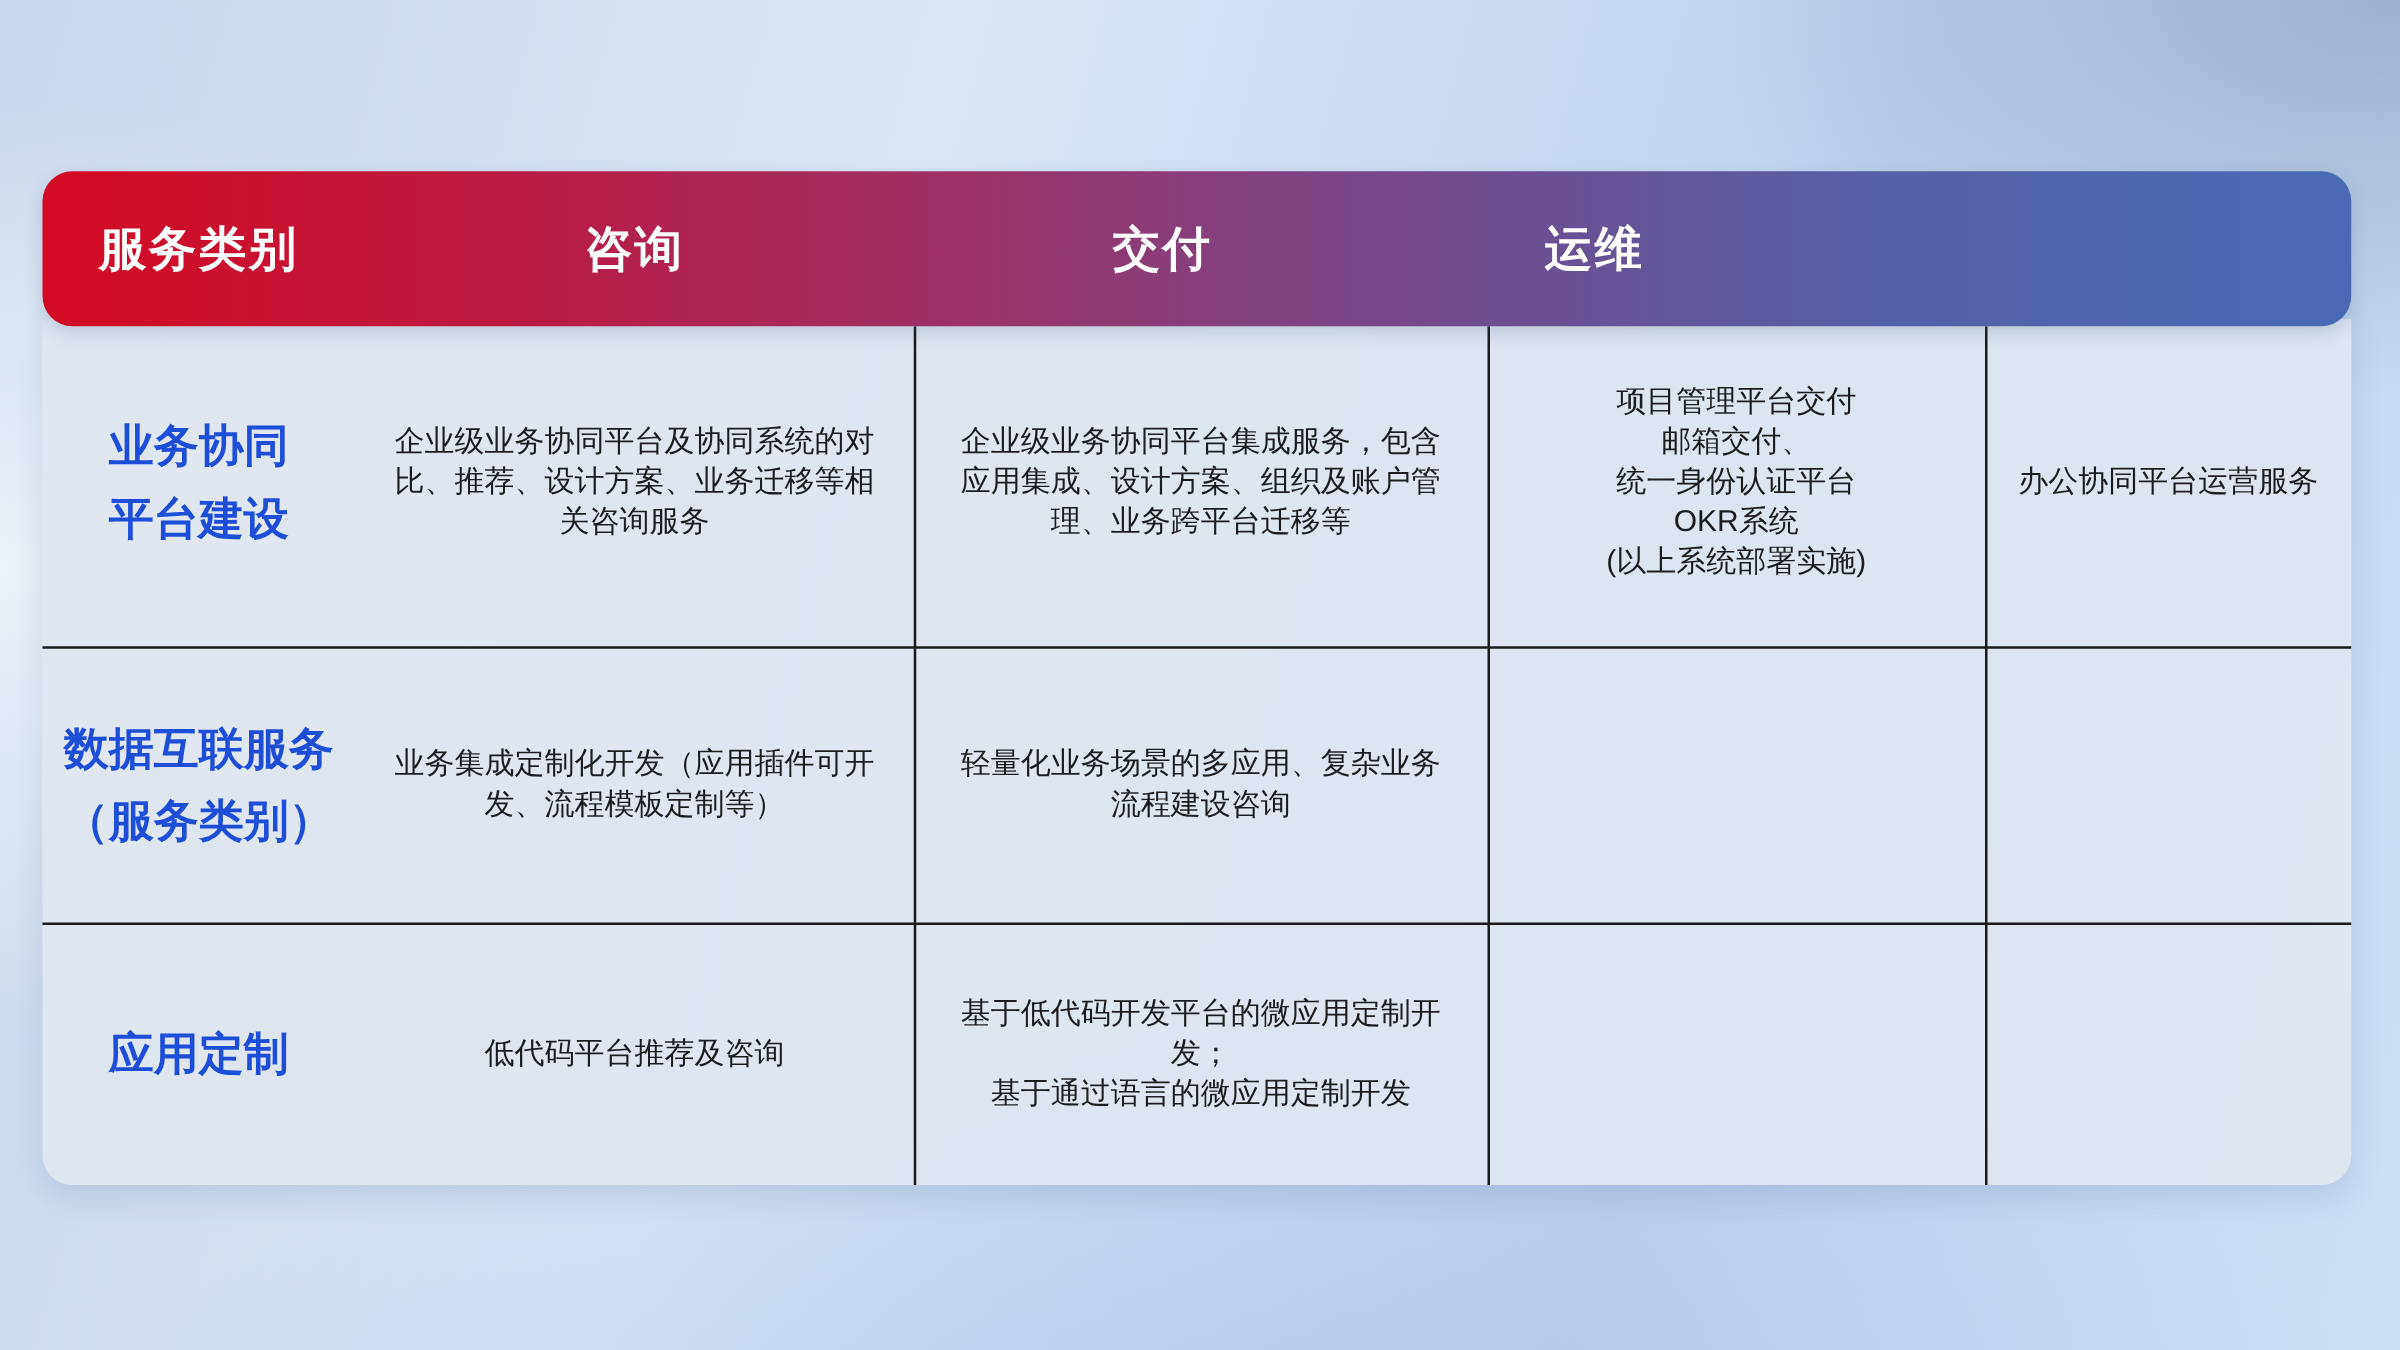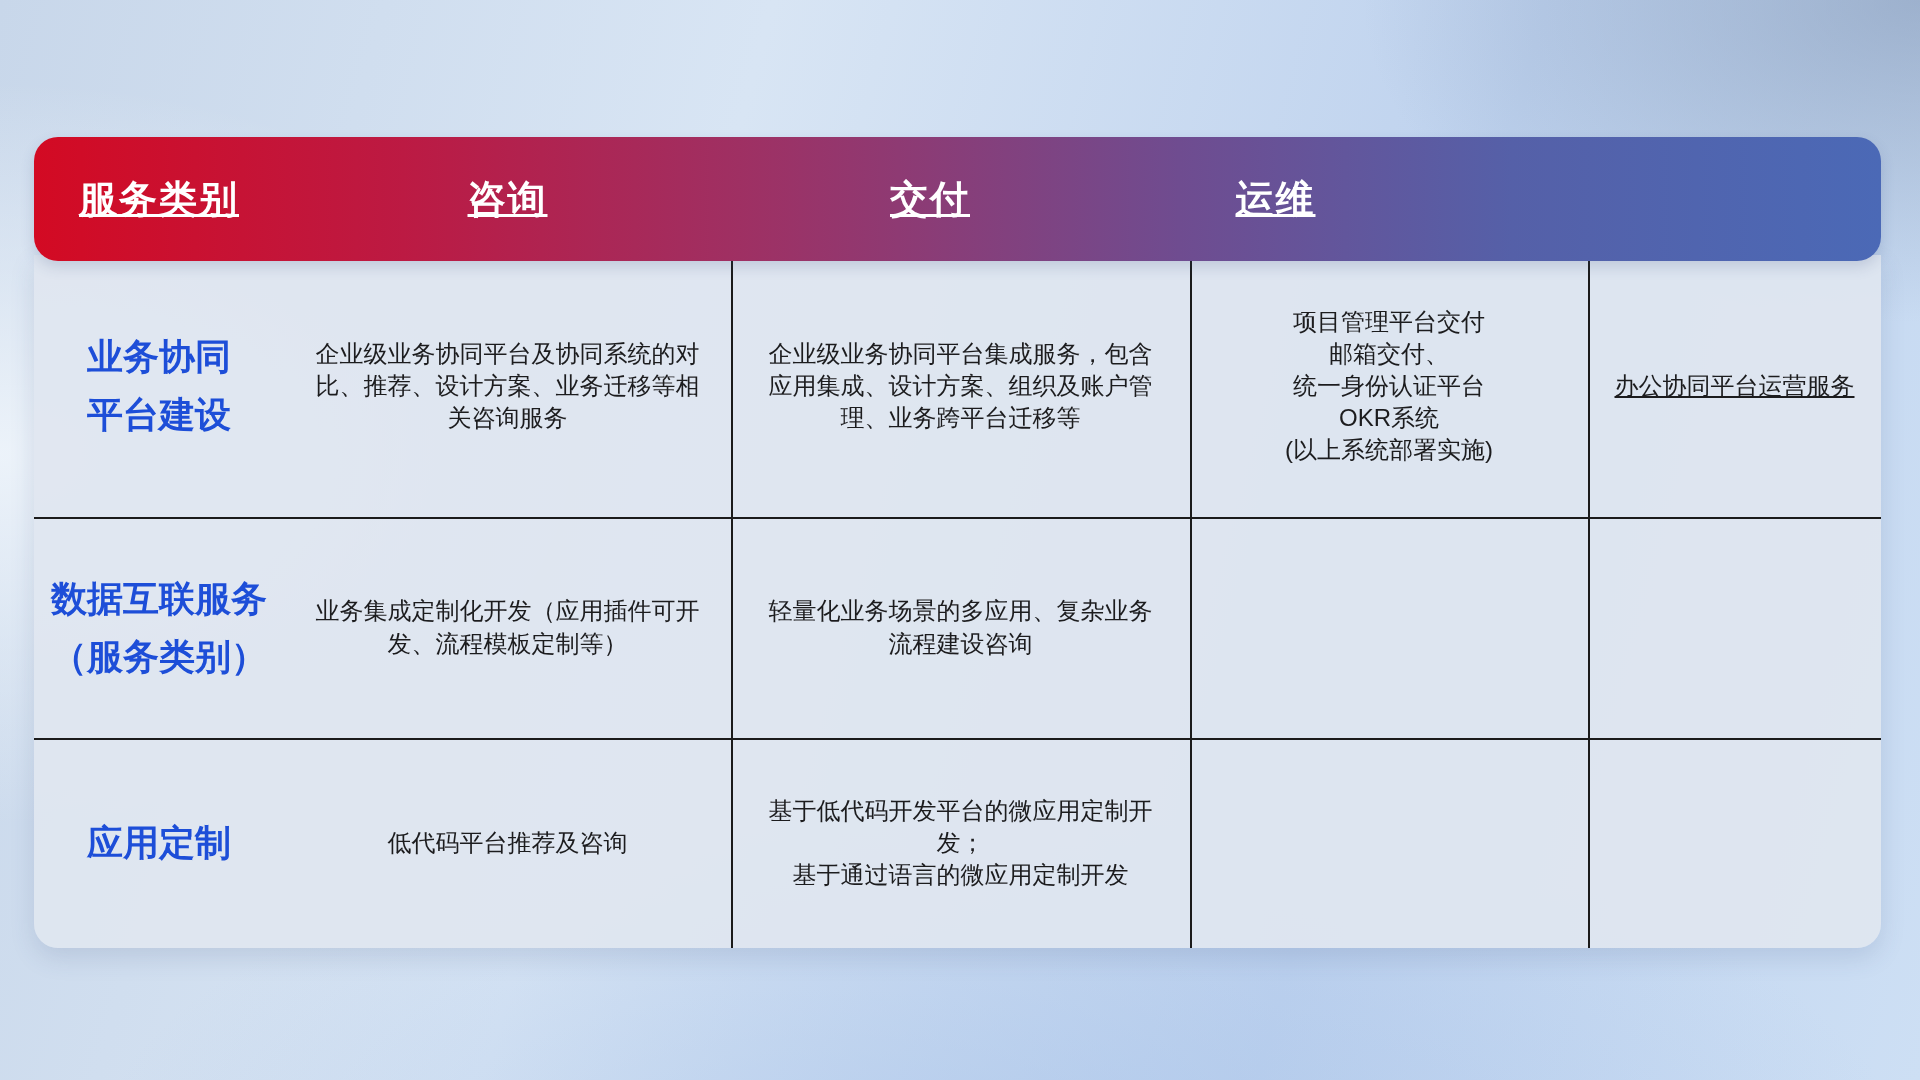--- a/index.html
+++ b/index.html
@@ -17,21 +17,21 @@
   }
   .table{position:absolute;left:34px;top:137px;width:1847px;}
   .header-row{
     position:relative;z-index:2;
     display:flex;height:124px;border-radius:24px;
     background:linear-gradient(90deg,#d30a23 0%,#bc1a43 20%,#9c3266 40%,#6f4c90 62%,#5560a8 80%,#4b69b6 100%);
     box-shadow:0 6px 14px rgba(60,80,130,0.18);
   }
   .header-cell{
     display:flex;align-items:center;justify-content:center;
-    color:#ffffff;font-size:38px;font-weight:bold;letter-spacing:2px;text-decoration:underline;
+    color:#ffffff;font-size:38px;font-weight:bold;letter-spacing:2px;
   }
   .hc1{width:250px;} .hc2{width:447px;} .hc3{width:459px;} .hc4{width:398px;} .hc5{width:293px;}
   .body-panel{
     position:relative;z-index:1;margin-top:-6px;
     width:1847px;height:693px;
     background:rgba(224,230,240,0.92);
     border-radius:0 0 24px 24px;
     box-shadow:0 10px 24px rgba(60,80,130,0.15);
   }
   .grid{
@@ -43,21 +43,21 @@
   .cell{
     display:flex;align-items:center;justify-content:center;
     text-align:center;white-space:pre-line;
     color:#1c1c1e;font-size:24px;line-height:1.34;
     padding:0 26px;box-sizing:border-box;
   }
   .cell.cat{
     color:#1d4ed8;font-size:36px;font-weight:bold;line-height:1.6;
     padding:0 6px;
   }
-  .cell.ops{padding:0 16px;text-decoration:underline;}
+  .cell.ops{padding:0 16px;}
   .vline{position:absolute;top:6px;bottom:0;width:2px;background:#1b1b1b;}
   .vl1{left:697px;} .vl2{left:1156px;} .vl3{left:1554px;}
   .hline{position:absolute;left:0;right:0;height:2px;background:#1b1b1b;}
   .hl1{top:262px;} .hl2{top:483px;}
 </style>
 </head>
 <body>
 
 <div class="stage">
   <div class="table">

